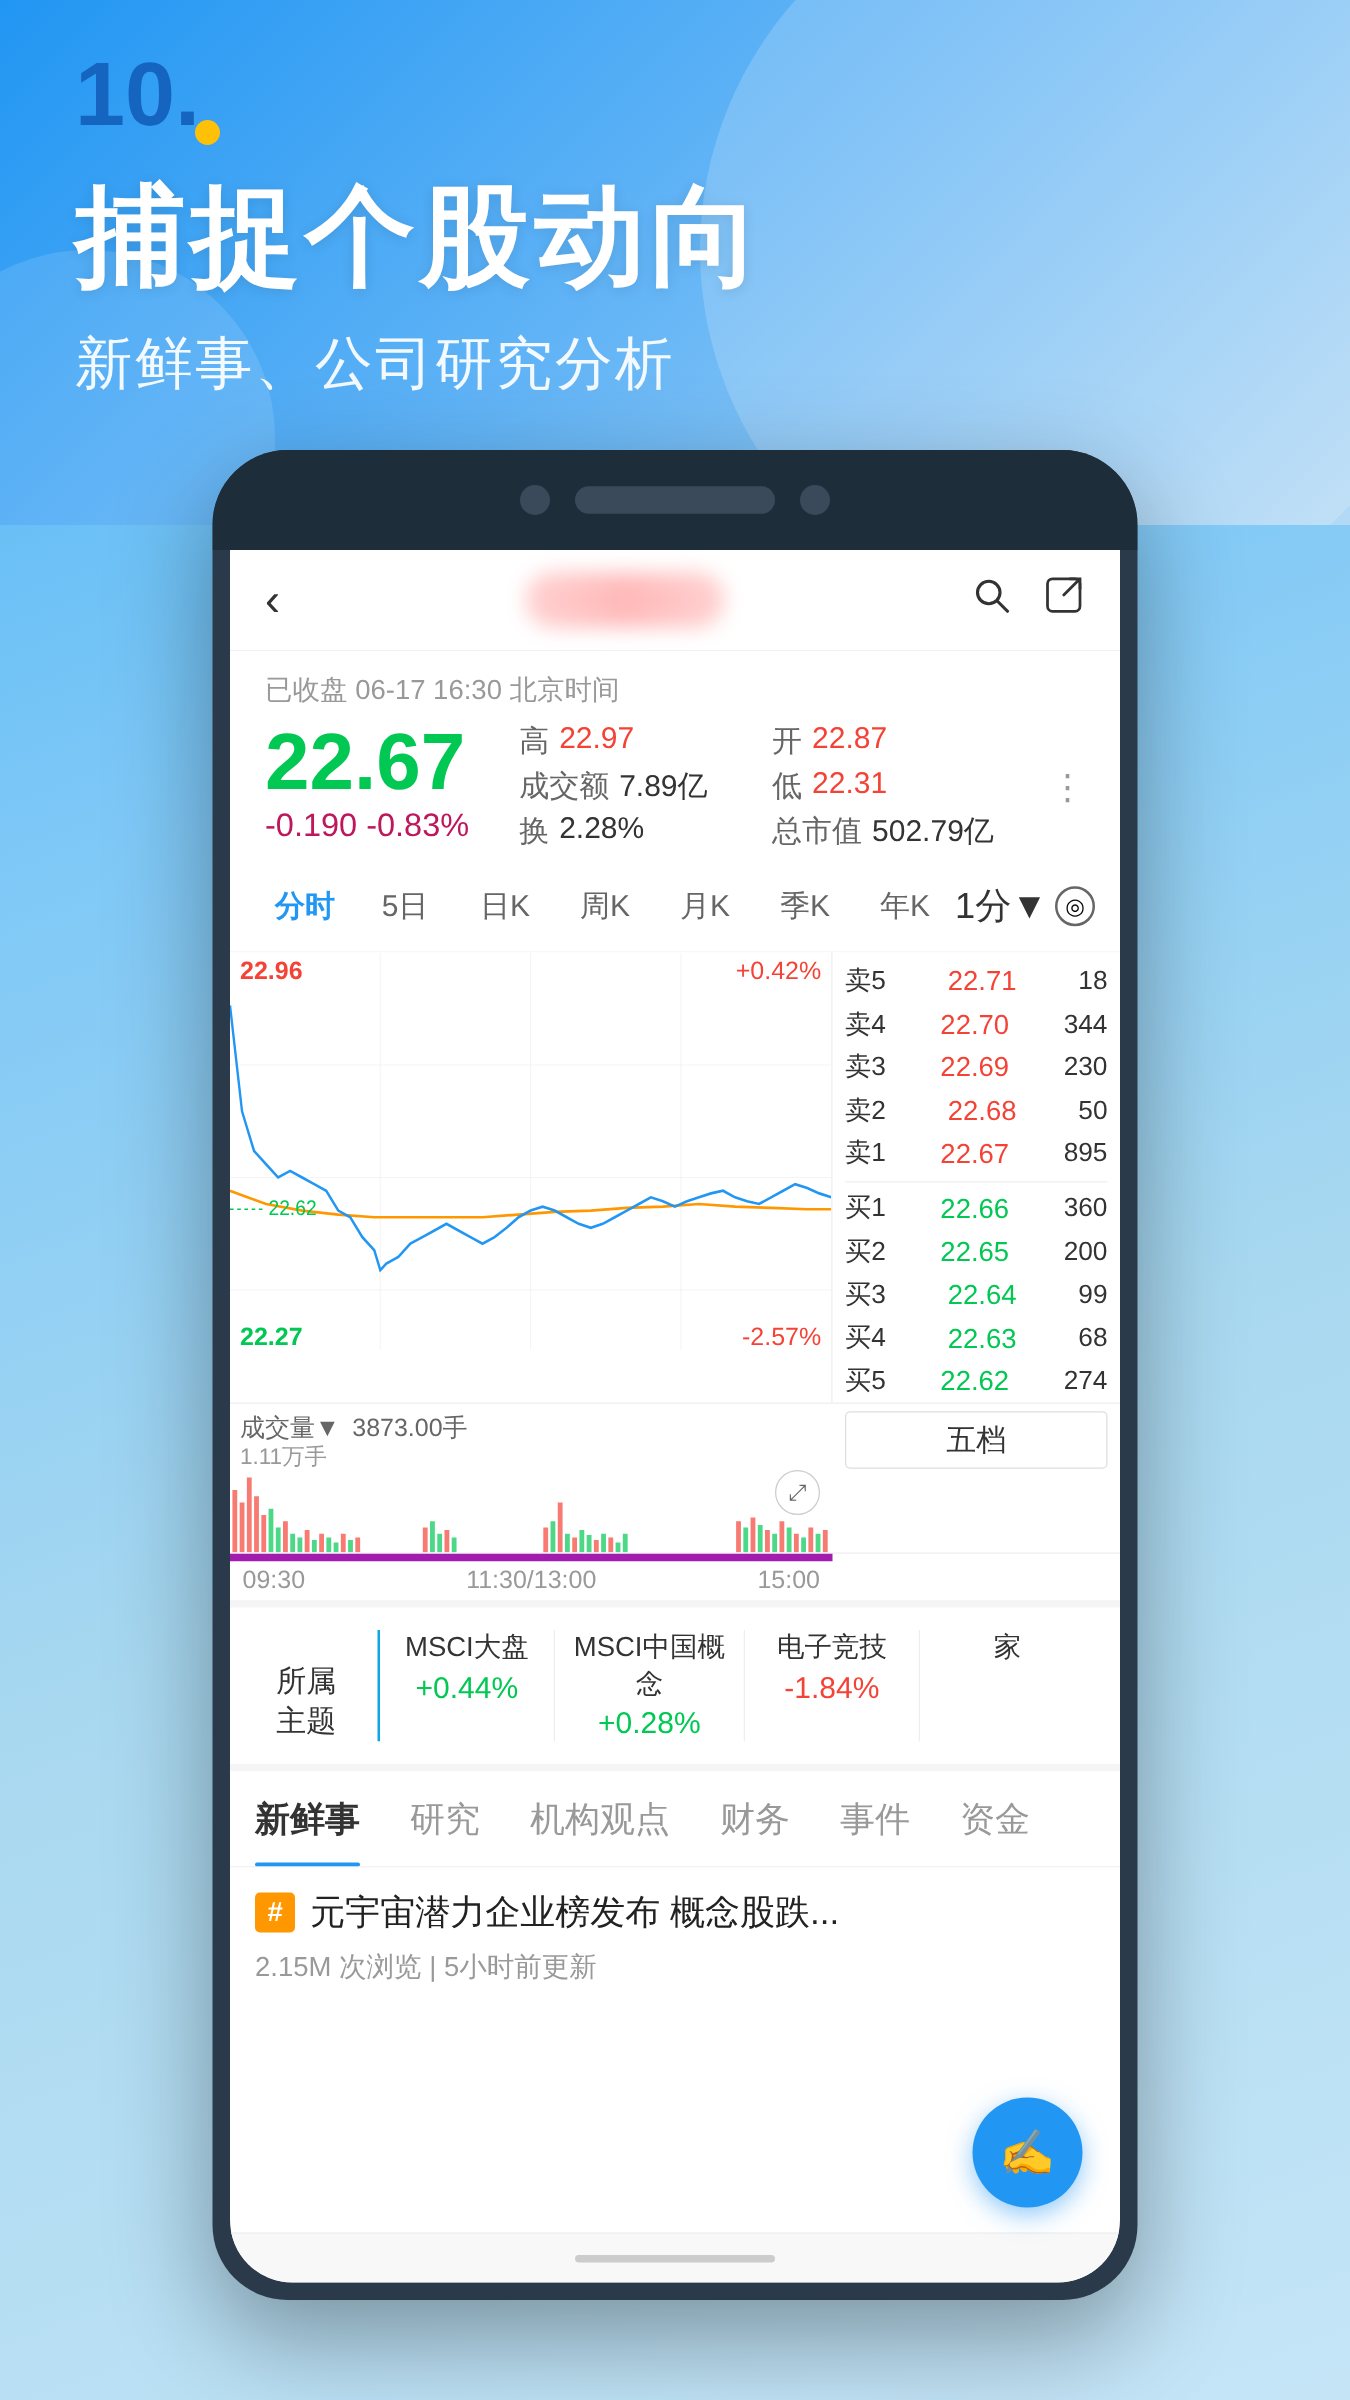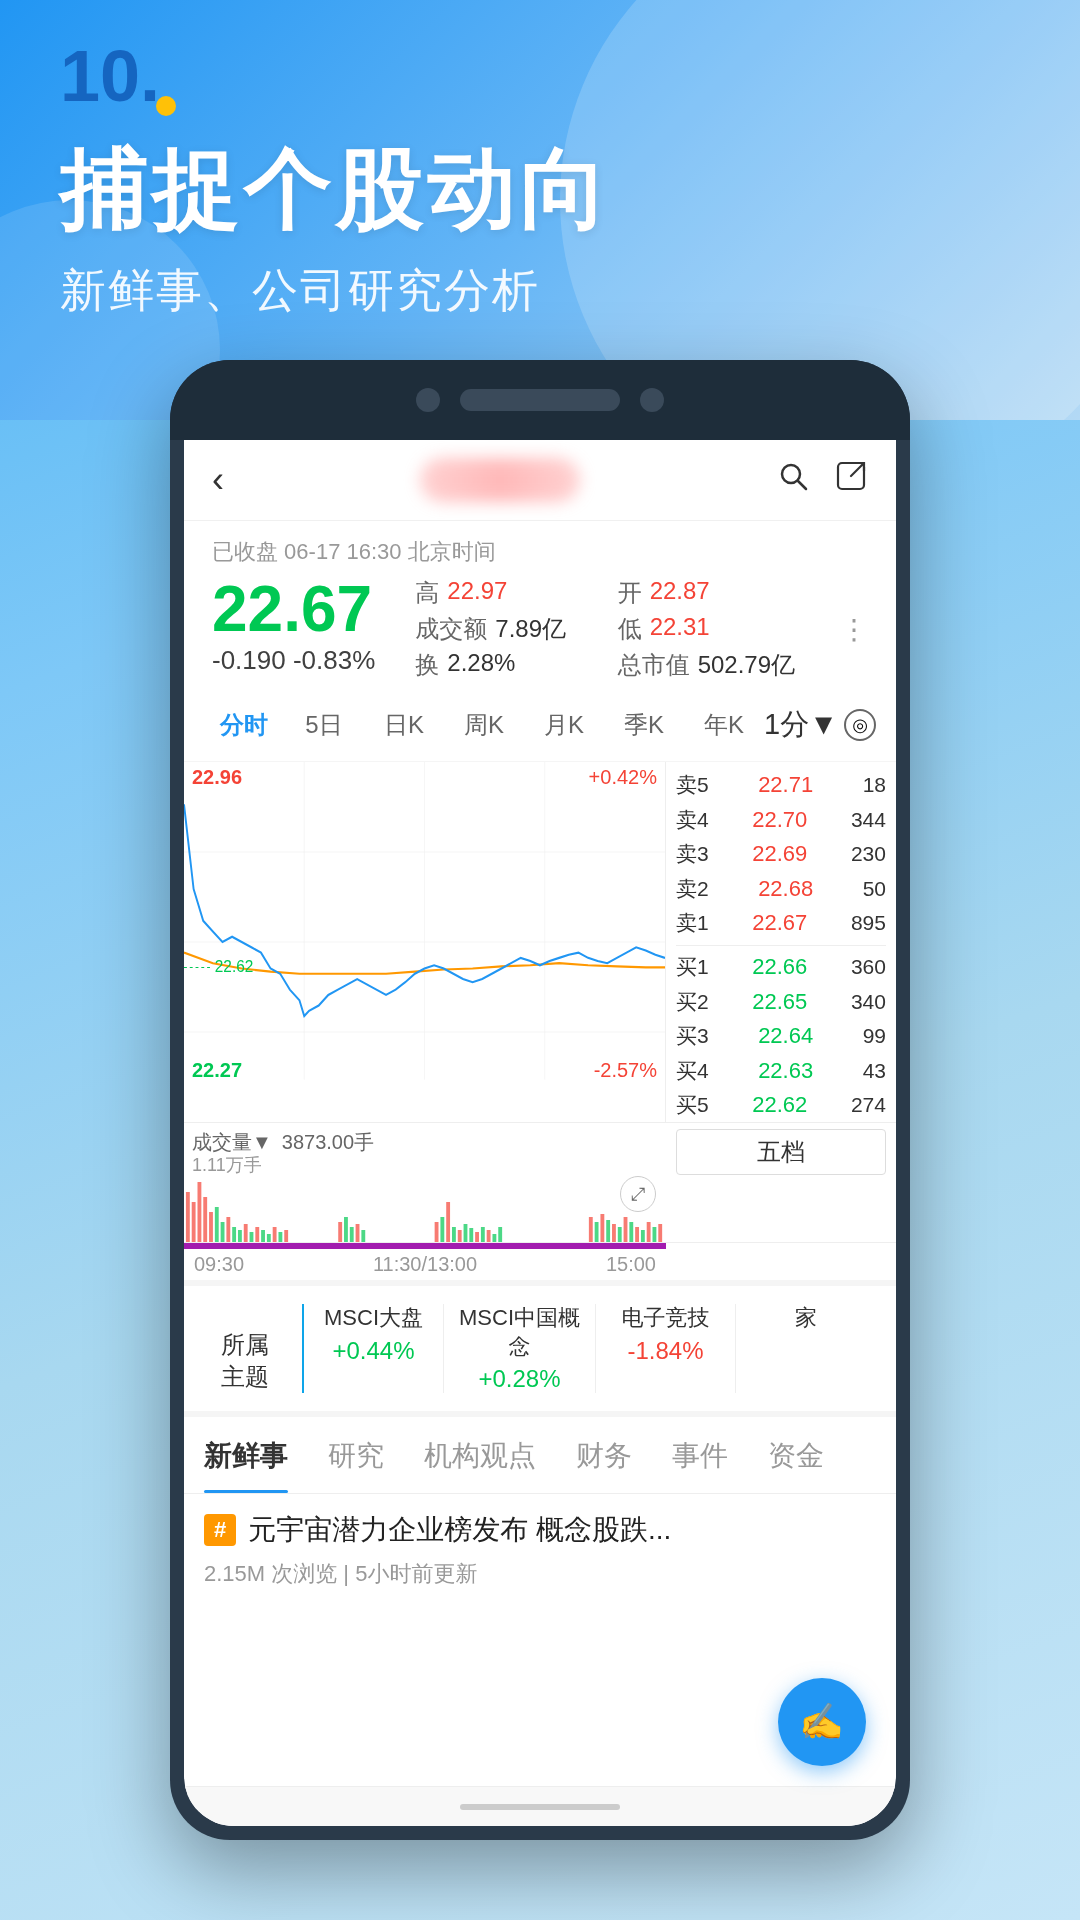--- a/index.html
+++ b/index.html
@@ -201,21 +201,21 @@
       flex-direction: column;
     }
     .stock-price-big {
       font-size: 64px;
       font-weight: 700;
       color: #00c853;
       line-height: 1;
     }
     .stock-price-change {
       font-size: 26px;
-      color: #404040;
+      color: #be185d;
       margin-top: 4px;
     }
     .stock-details {
       flex: 1;
       display: grid;
       grid-template-columns: 1fr 1fr;
       gap: 4px 20px;
       font-size: 24px;
     }
     .stock-detail-item {
@@ -703,31 +703,31 @@
         <div class="order-divider"></div>
 
         <div class="order-row">
           <span class="order-label">买1</span>
           <span class="order-price-green">22.66</span>
           <span class="order-qty">360</span>
         </div>
         <div class="order-row">
           <span class="order-label">买2</span>
           <span class="order-price-green">22.65</span>
-          <span class="order-qty">340</span>
+          <span class="order-qty">200</span>
         </div>
         <div class="order-row">
           <span class="order-label">买3</span>
           <span class="order-price-green">22.64</span>
           <span class="order-qty">99</span>
         </div>
         <div class="order-row">
           <span class="order-label">买4</span>
           <span class="order-price-green">22.63</span>
-          <span class="order-qty">43</span>
+          <span class="order-qty">68</span>
         </div>
         <div class="order-row">
           <span class="order-label">买5</span>
           <span class="order-price-green">22.62</span>
           <span class="order-qty">274</span>
         </div>
         <button class="order-five-btn">五档</button>
       </div>
     </div>
 

